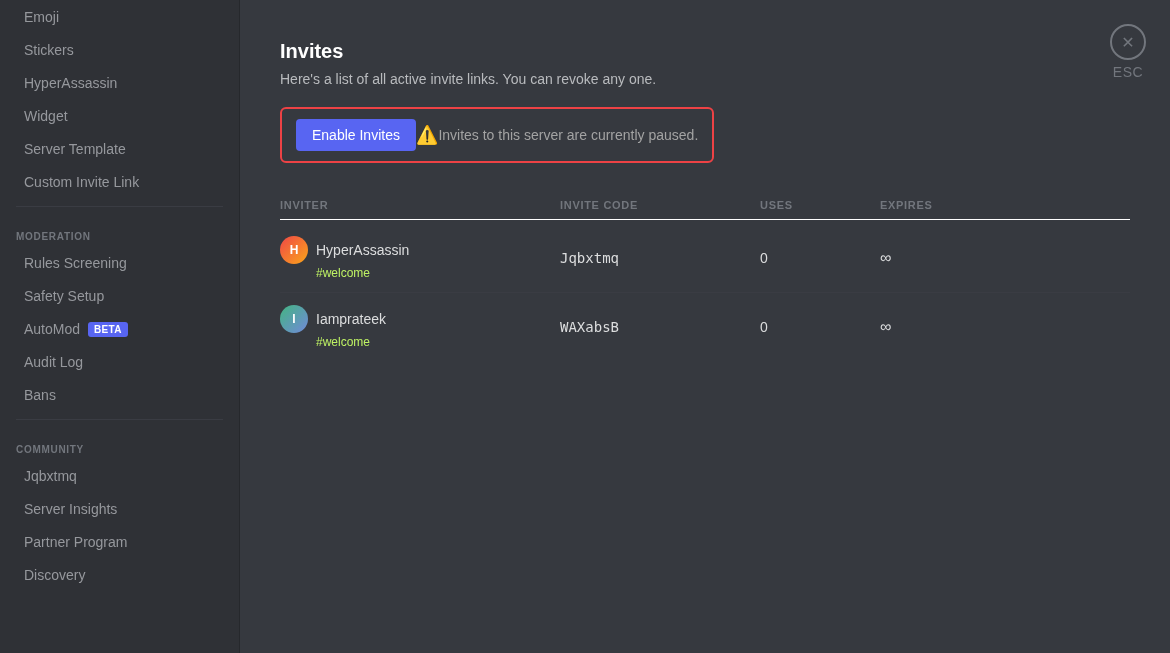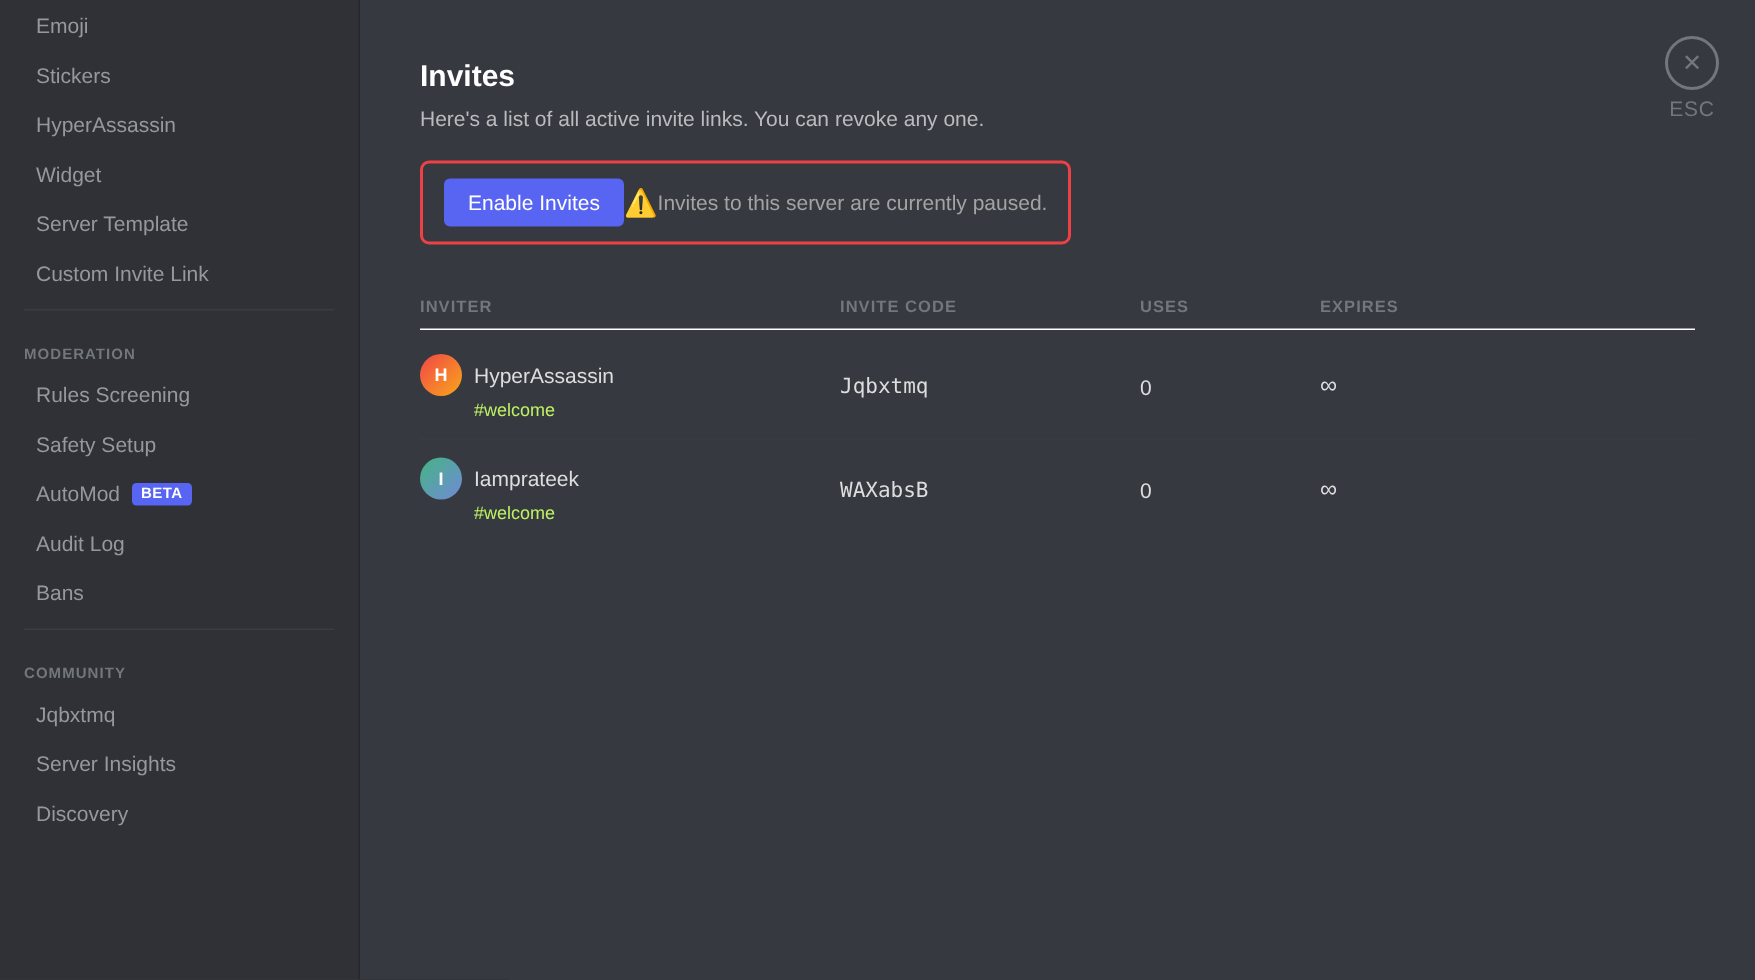--- a/index.html
+++ b/index.html
@@ -259,20 +259,21 @@
       <div class="sidebar-item">Audit Log</div>
       <div class="sidebar-item">Bans</div>
     </div>
 
   <div class="divider"></div>
 
   <div class="sidebar-section-label">COMMUNITY</div>
   <div id="sidebar-community-items">
       <div class="sidebar-item">Jqbxtmq</div>
       <div class="sidebar-item">Server Insights</div>
+      <div class="sidebar-item">Partner Program</div>
       <div class="sidebar-item">Discovery</div>
     </div>
 </nav>
 
 <main class="main-content">
 
   <h1 class="page-title">Invites</h1>
   <p class="page-subtitle">Here's a list of all active invite links. You can revoke any one.</p>
 
   <div class="warning-box">

